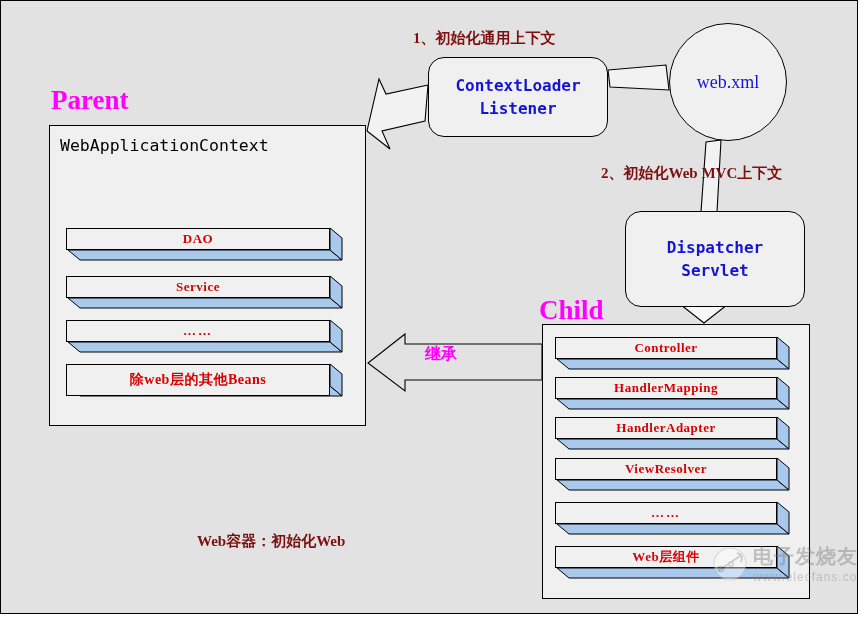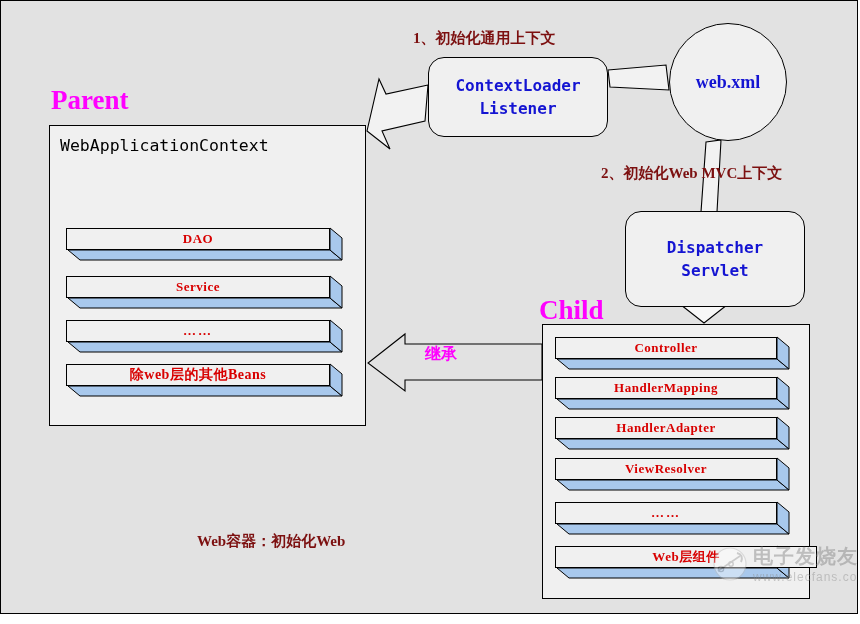--- a/index.html
+++ b/index.html
@@ -92,21 +92,21 @@
   .node-circle{
     position:absolute;
     background:#f0f0f0;
     border:1px solid #000;
     border-radius:50%;
     box-sizing:border-box;
     display:flex;align-items:center;justify-content:center;
   }
   .node-circle .txt{
     font-family:"Liberation Serif", serif;
-    font-weight:bold;
+    font-weight:normal;
     font-size:18px;
     color:#1414d2;
     white-space:nowrap;
   }
 
   
   .step-label{
     font-family:"Liberation Serif", serif;
     font-size:15px;
     font-weight:bold;
@@ -219,21 +219,21 @@
       <div class="face" style="width:264px;height:22px;">
         <span class="label dots">……</span>
       </div>
     </div>
 
     <div class="bar3d" style="left:16px;top:238px;width:276px;height:32px;">
       <svg width="276" height="32">
         <polygon points="2,22 14,32 276,32 264,22" fill="#a8c8ec" stroke="#000" stroke-width="1"></polygon>
         <polygon points="264,0 276,10 276,32 264,22" fill="#a8c8ec" stroke="#000" stroke-width="1"></polygon>
       </svg>
-      <div class="face" style="width:264px;height:22px;">
+      <div class="face" style="width:264px;height:32px;">
         <span class="label" style="font-size:14px;">除web层的其他Beans</span>
       </div>
     </div>
   </div>
 
   <div class="node-round" style="left:427px;top:56px;width:180px;height:80px;">
     <span class="txt">ContextLoader
 Listener</span>
   </div>
 
@@ -302,21 +302,21 @@
       <div class="face" style="width:222px;height:22px;">
         <span class="label dots">……</span>
       </div>
     </div>
 
     <div class="bar3d" style="left:12px;top:221px;width:234px;height:32px;">
       <svg width="234" height="32">
         <polygon points="2,22 14,32 234,32 222,22" fill="#a8c8ec" stroke="#000" stroke-width="1"></polygon>
         <polygon points="222,0 234,10 234,32 222,22" fill="#a8c8ec" stroke="#000" stroke-width="1"></polygon>
       </svg>
-      <div class="face" style="width:262px;height:22px;">
+      <div class="face" style="width:222px;height:22px;">
         <span class="label">Web层组件</span>
       </div>
     </div>
   </div>
 
   <div class="abs footer-note" style="left:196px;top:531px;">Web容器：初始化Web</div>
 
   <div class="watermark" style="left:712px;top:542px;">
     <div style="display:flex;align-items:center;gap:6px;">
       <svg width="34" height="34" viewBox="0 0 34 34">

